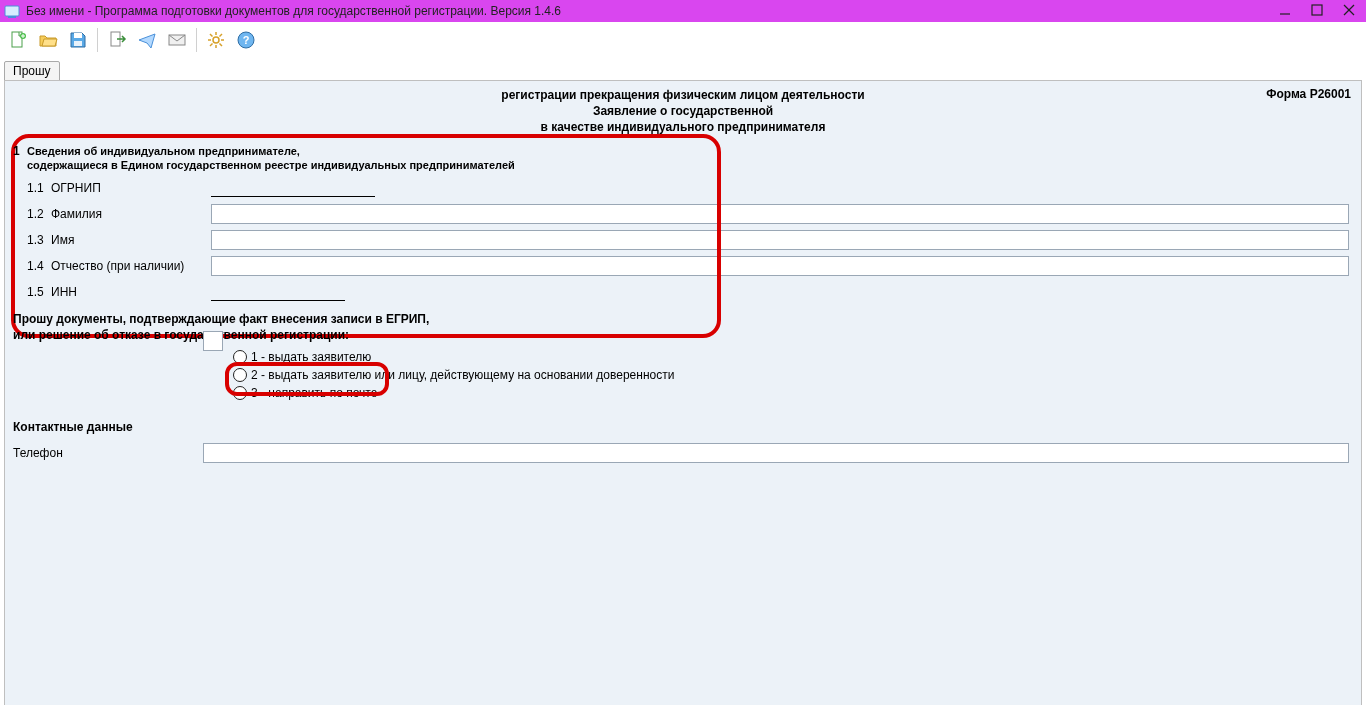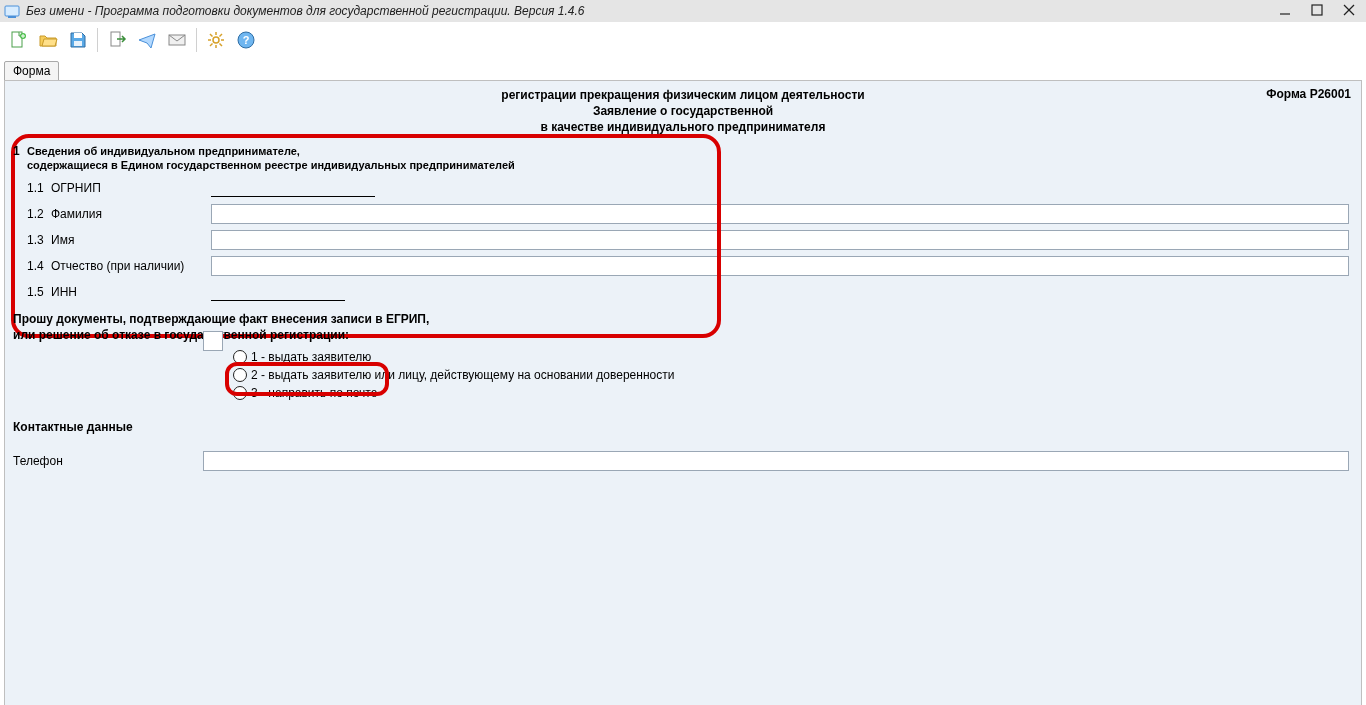--- a/index.html
+++ b/index.html
@@ -11,22 +11,21 @@
     color: #000;
     width: 1366px;
     height: 705px;
     overflow: hidden;
   }
   .titlebar {
     display: flex;
     align-items: center;
     height: 22px;
     padding: 0 4px;
-    background: #e5e5e5;
-    font-style: italic;
+    background: #d946ef;
   }
   .titlebar .app-icon {
     width: 16px;
     height: 16px;
     margin-right: 6px;
   }
   .titlebar .title-text {
     flex: 1;
     font-size: 12px;
     color: #222;
@@ -237,21 +236,21 @@
   .contact-section {
     margin: 18px 6px 2px 6px;
   }
   .contact-title {
     font-weight: bold;
     font-size: 12px;
   }
   .contact-row {
     display: flex;
     align-items: center;
-    margin-top: 16px;
+    margin-top: 8px;
     height: 22px;
   }
   .contact-row .clbl {
     width: 190px;
   }
   .contact-row input {
     flex: 1;
     border: 1px solid #9aa7b5;
     background: #fff;
     height: 18px;
@@ -349,21 +348,21 @@
   </div>
   <div class="tb-btn">
     <svg viewBox="0 0 20 20">
         <circle cx="10" cy="10" r="8" fill="#6fb6f0" stroke="#2e6da4"></circle>
         <text x="10" y="14" text-anchor="middle" font-size="11" fill="#fff" font-family="Arial" font-weight="bold">?</text>
       </svg>
   </div>
 </div>
 
 <div class="tabstrip">
-  <div class="tab">Форма</div>
+  <div class="tab">Прошу</div>
 </div>
 
 <div class="content-wrap">
   <div class="form-label-tr">Форма Р26001</div>
 
   <div class="header-block">
     <div>регистрации прекращения физическим лицом деятельности</div>
     <div>Заявление о государственной</div>
     <div>в качестве индивидуального предпринимателя</div>
   </div>

